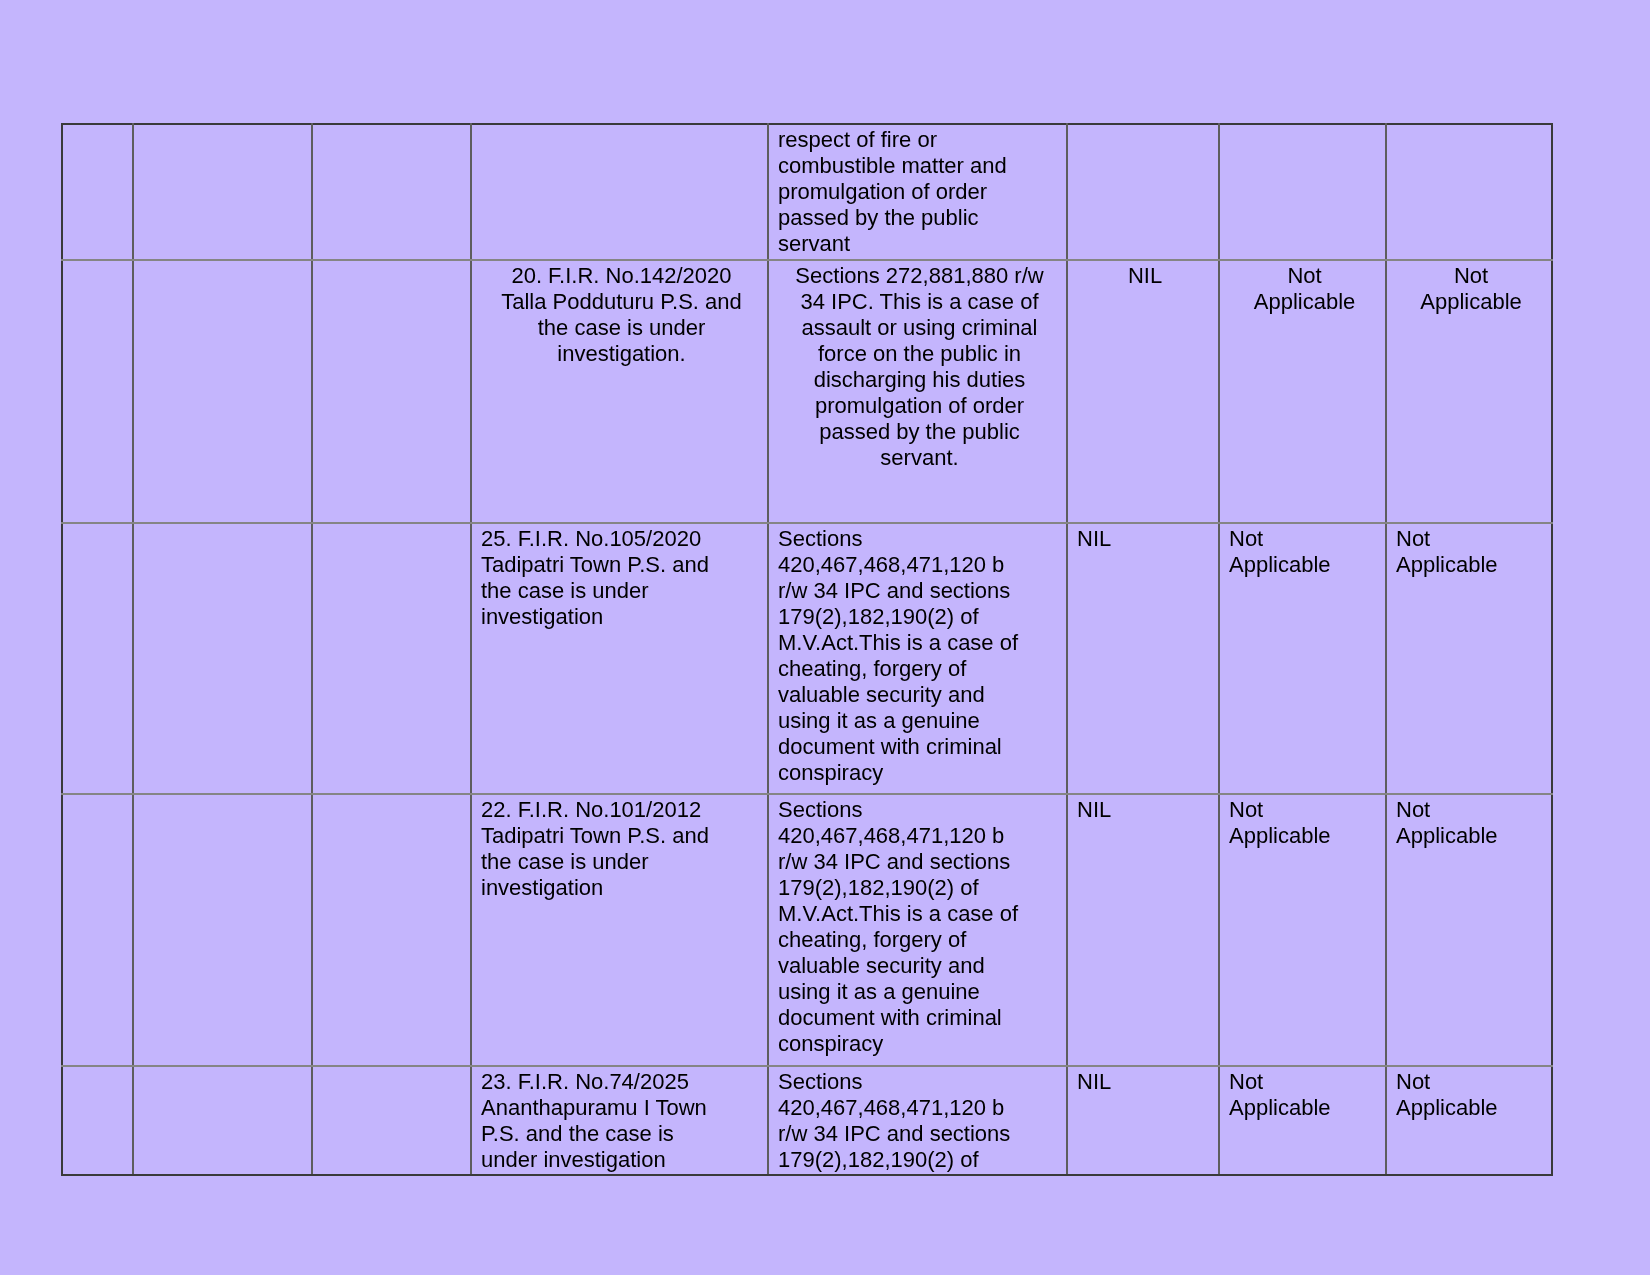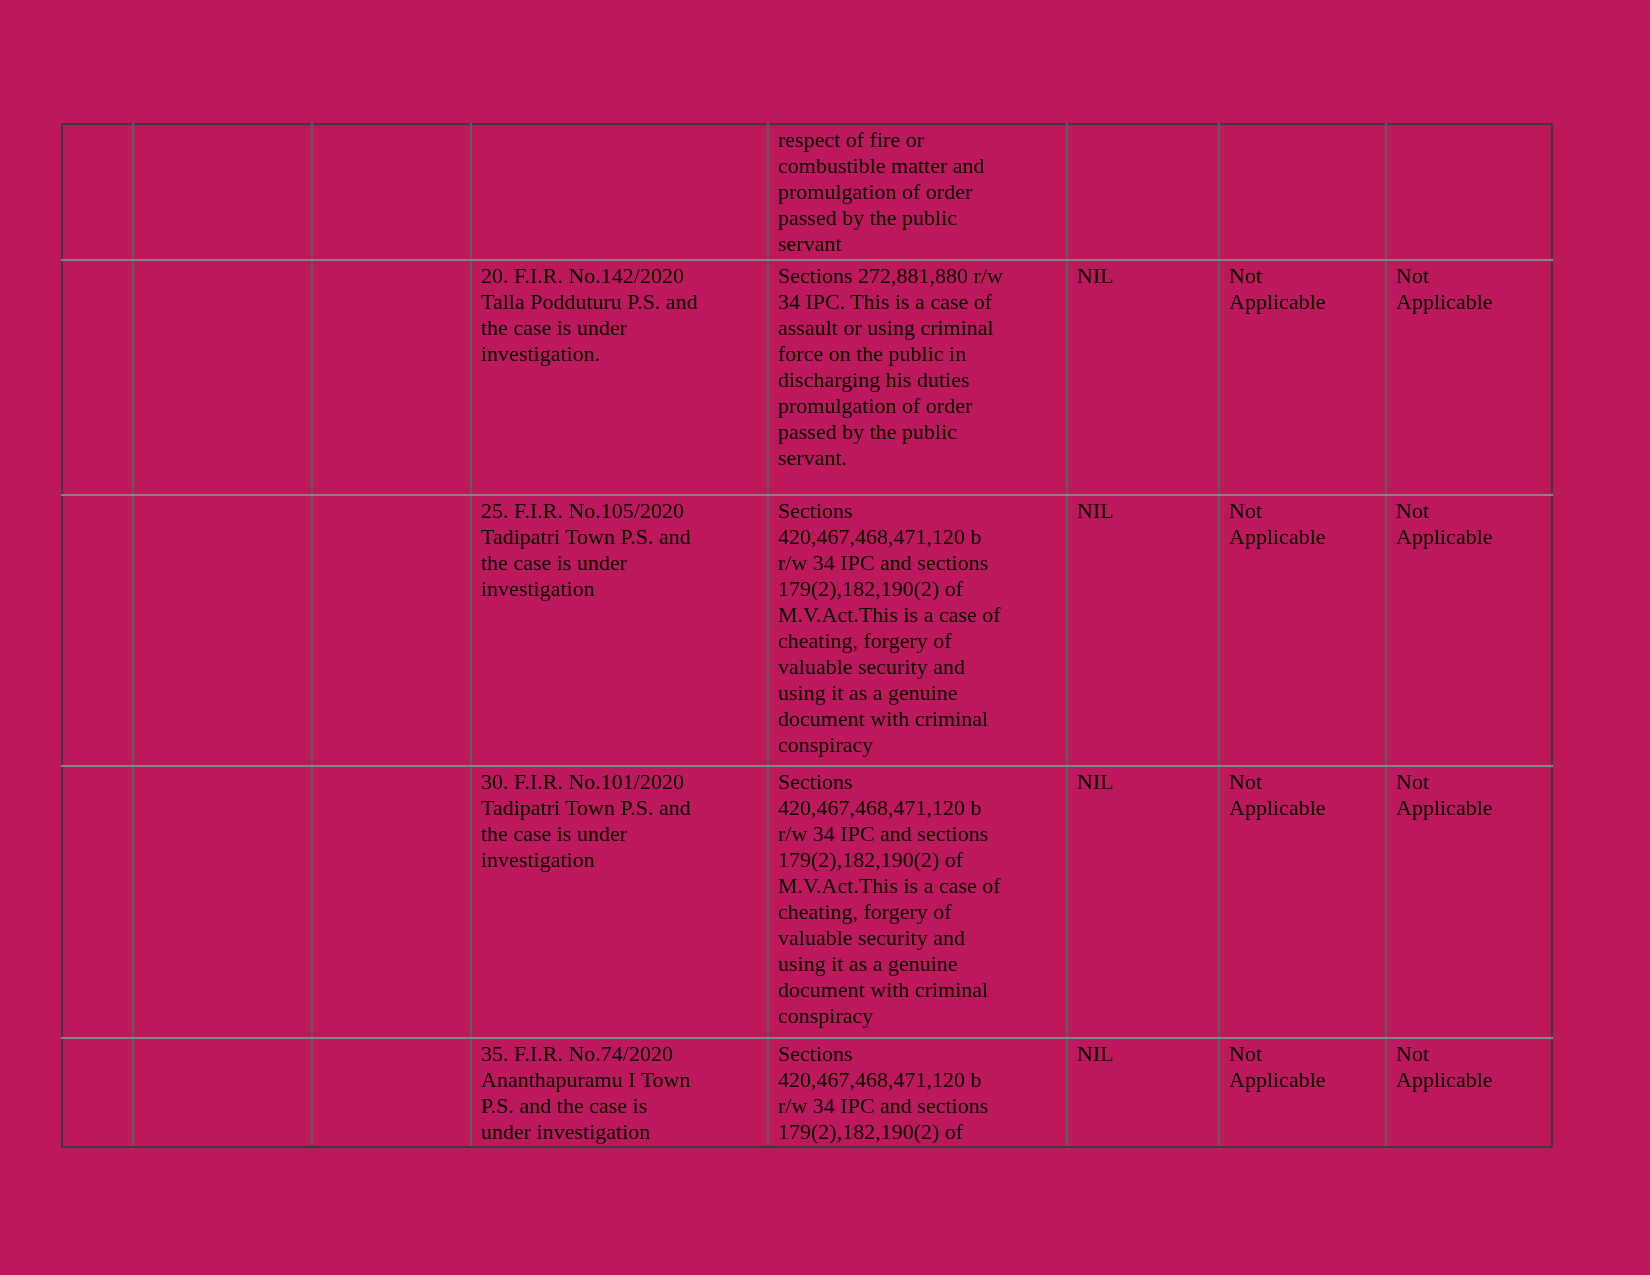--- a/index.html
+++ b/index.html
@@ -1,21 +1,21 @@
 <!DOCTYPE html>
 <html><head>
 <meta charset="utf-8">
 <style>
   html,body{margin:0;padding:0;background:#ffffff;}
   .page{
     position:relative;
     width:1650px;height:1275px;
-    background:#be185d;
+    background:#c4b5fd;
     overflow:hidden;
-    font-family:Liberation Serif, serif;
+    font-family:Liberation Sans, sans-serif;
   }
   table.cases{
     position:absolute;
     left:61px;top:123px;
     width:1490px;
     border-collapse:collapse;
     table-layout:fixed;
   }
   table.cases td{
     vertical-align:top;
@@ -28,21 +28,21 @@
     border-left:2px solid #5e5e5e;
     border-right:2px solid #5e5e5e;
     border-top:2px solid #858585;
     border-bottom:2px solid #858585;
   }
   table.cases tr:first-child td{border-top:2px solid #3a3a3a;}
   table.cases tr:last-child td{border-bottom:2px solid #3a3a3a;}
   table.cases td:first-child{border-left:2px solid #3a3a3a;}
   table.cases td:last-child{border-right:2px solid #3a3a3a;}
   tr.r0{height:136px;}
-  tr.r1{height:235px;}
+  tr.r1{height:263px;text-align:center;}
   tr.r2{height:271px;}
   tr.r3{height:272px;}
   tr.r4{height:109px;}
 </style>
 </head>
 <body>
 
 <div class="page">
   <table class="cases">
     <colgroup>
@@ -113,21 +113,21 @@
         <td>NIL</td>
         <td>Not
 Applicable</td>
         <td>Not
 Applicable</td>
       </tr>
       <tr class="r3">
         <td></td>
         <td></td>
         <td></td>
-        <td>30. F.I.R. No.101/2020
+        <td>22. F.I.R. No.101/2012
 Tadipatri Town P.S. and
 the case is under
 investigation</td>
         <td>Sections
 420,467,468,471,120 b
 r/w 34 IPC and sections
 179(2),182,190(2) of
 M.V.Act.This is a case of
 cheating, forgery of
 valuable security and
@@ -137,21 +137,21 @@
         <td>NIL</td>
         <td>Not
 Applicable</td>
         <td>Not
 Applicable</td>
       </tr>
       <tr class="r4">
         <td></td>
         <td></td>
         <td></td>
-        <td>35. F.I.R. No.74/2020
+        <td>23. F.I.R. No.74/2025
 Ananthapuramu I Town
 P.S. and the case is
 under investigation</td>
         <td>Sections
 420,467,468,471,120 b
 r/w 34 IPC and sections
 179(2),182,190(2) of</td>
         <td>NIL</td>
         <td>Not
 Applicable</td>

